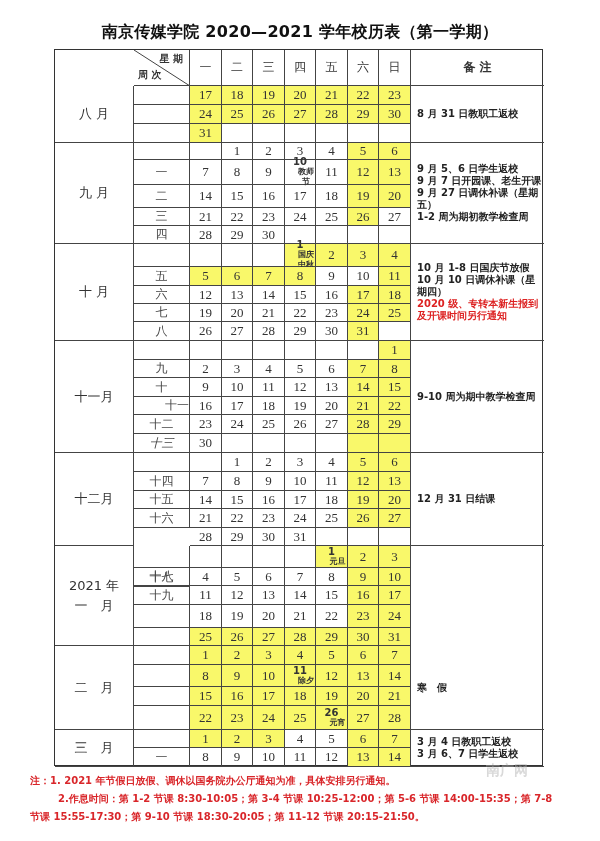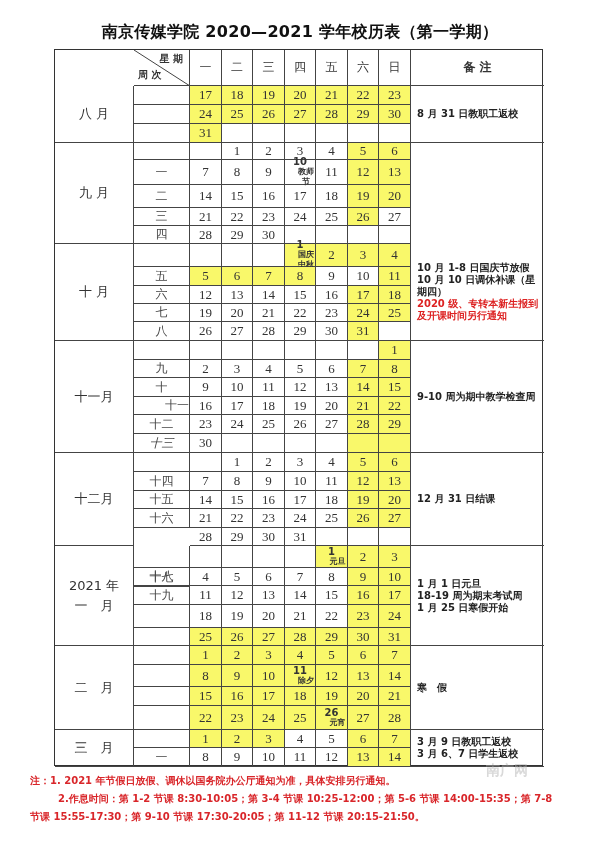--- a/index.html
+++ b/index.html
@@ -143,20 +143,26 @@
     </div>
     <div class="cell day" style="left: 293px; top: 74px; width: 31px; height: 19px;">
       <span></span>
     </div>
     <div class="cell day" style="left: 324px; top: 74px; width: 32px; height: 19px;">
       <span></span>
     </div>
     <div class="cell month" style="left: 0px; top: 93px; width: 79px; height: 101px;">
       <span style="white-space: pre-line;">九 月</span>
     </div>
+    <div class="cell note" style="left: 356px; top: 93px; width: 133px; height: 101px; border-right: none; justify-content: center;">
+      <span class="blk">9 月 5、6 日学生返校</span>
+      <span class="blk">9 月 7 日开园课、老生开课</span>
+      <span class="blk">9 月 27 日调休补课（星期五）</span>
+      <span class="blk">1-2 周为期初教学检查周</span>
+    </div>
     <div class="cell week" style="left: 79px; top: 93px; width: 56px; height: 17px;">
       <span></span>
     </div>
     <div class="cell day" style="left: 135px; top: 93px; width: 32px; height: 17px;">
       <span></span>
     </div>
     <div class="cell day" style="left: 167px; top: 93px; width: 31px; height: 17px;">
       <span>1</span>
     </div>
     <div class="cell day" style="left: 198px; top: 93px; width: 32px; height: 17px;">
@@ -673,25 +679,20 @@
     <div class="cell day" style="left: 293px; top: 478px; width: 31px; height: 18px;">
       <span></span>
     </div>
     <div class="cell day" style="left: 324px; top: 478px; width: 32px; height: 18px;">
       <span></span>
     </div>
     <div class="cell month" style="left: 0px; top: 496px; width: 79px; height: 100px;">
       <span style="white-space: pre-line;">2021 年
 一　月</span>
     </div>
-    <div class="cell note" style="left: 356px; top: 496px; width: 133px; height: 100px; border-right: none; justify-content: center;">
-      <span class="blk">1 月 1 日元旦</span>
-      <span class="blk">18-19 周为期末考试周</span>
-      <span class="blk">1 月 25 日寒假开始</span>
-    </div>
     <div class="cell week" style="left: 79px; top: 496px; width: 56px; height: 22px;">
       <span></span>
     </div>
     <div class="cell day" style="left: 135px; top: 496px; width: 32px; height: 22px;">
       <span></span>
     </div>
     <div class="cell day" style="left: 167px; top: 496px; width: 31px; height: 22px;">
       <span></span>
     </div>
     <div class="cell day" style="left: 198px; top: 496px; width: 32px; height: 22px;">
@@ -907,21 +908,21 @@
     <div class="cell day yel" style="left: 293px; top: 656px; width: 31px; height: 24px;">
       <span>27</span>
     </div>
     <div class="cell day yel" style="left: 324px; top: 656px; width: 32px; height: 24px;">
       <span>28</span>
     </div>
     <div class="cell month" style="left: 0px; top: 680px; width: 79px; height: 37px;">
       <span style="white-space: pre-line;">三　月</span>
     </div>
     <div class="cell note" style="left: 356px; top: 680px; width: 133px; height: 37px; border-right: none; justify-content: center;">
-      <span class="blk">3 月 9 日教职工返校</span>
+      <span class="blk">3 月 4 日教职工返校</span>
       <span class="blk">3 月 6、7 日学生返校</span>
     </div>
     <div class="cell week" style="left: 79px; top: 680px; width: 56px; height: 18px;">
       <span></span>
     </div>
     <div class="cell day yel" style="left: 135px; top: 680px; width: 32px; height: 18px;">
       <span>1</span>
     </div>
     <div class="cell day yel" style="left: 167px; top: 680px; width: 31px; height: 18px;">
       <span>2</span>
@@ -962,14 +963,14 @@
     <div class="cell day yel" style="left: 293px; top: 698px; width: 31px; height: 19px;">
       <span>13</span>
     </div>
     <div class="cell day yel" style="left: 324px; top: 698px; width: 32px; height: 19px;">
       <span>14</span>
     </div>
   </div>
 
 <div class="footnote" style="top:772px;">注：1. 2021 年节假日放假、调休以国务院办公厅通知为准，具体安排另行通知。</div>
 <div class="footnote" style="top:790px; left:58px;">2.作息时间：第 1-2 节课 8:30-10:05；第 3-4 节课 10:25-12:00；第 5-6 节课 14:00-15:35；第 7-8</div>
-<div class="footnote" style="top:808px;">节课 15:55-17:30；第 9-10 节课 17:30-20:05；第 11-12 节课 20:15-21:50。</div>
+<div class="footnote" style="top:808px;">节课 15:55-17:30；第 9-10 节课 18:30-20:05；第 11-12 节课 20:15-21:50。</div>
 <div class="watermark">南广网</div>
 
 </body></html>

